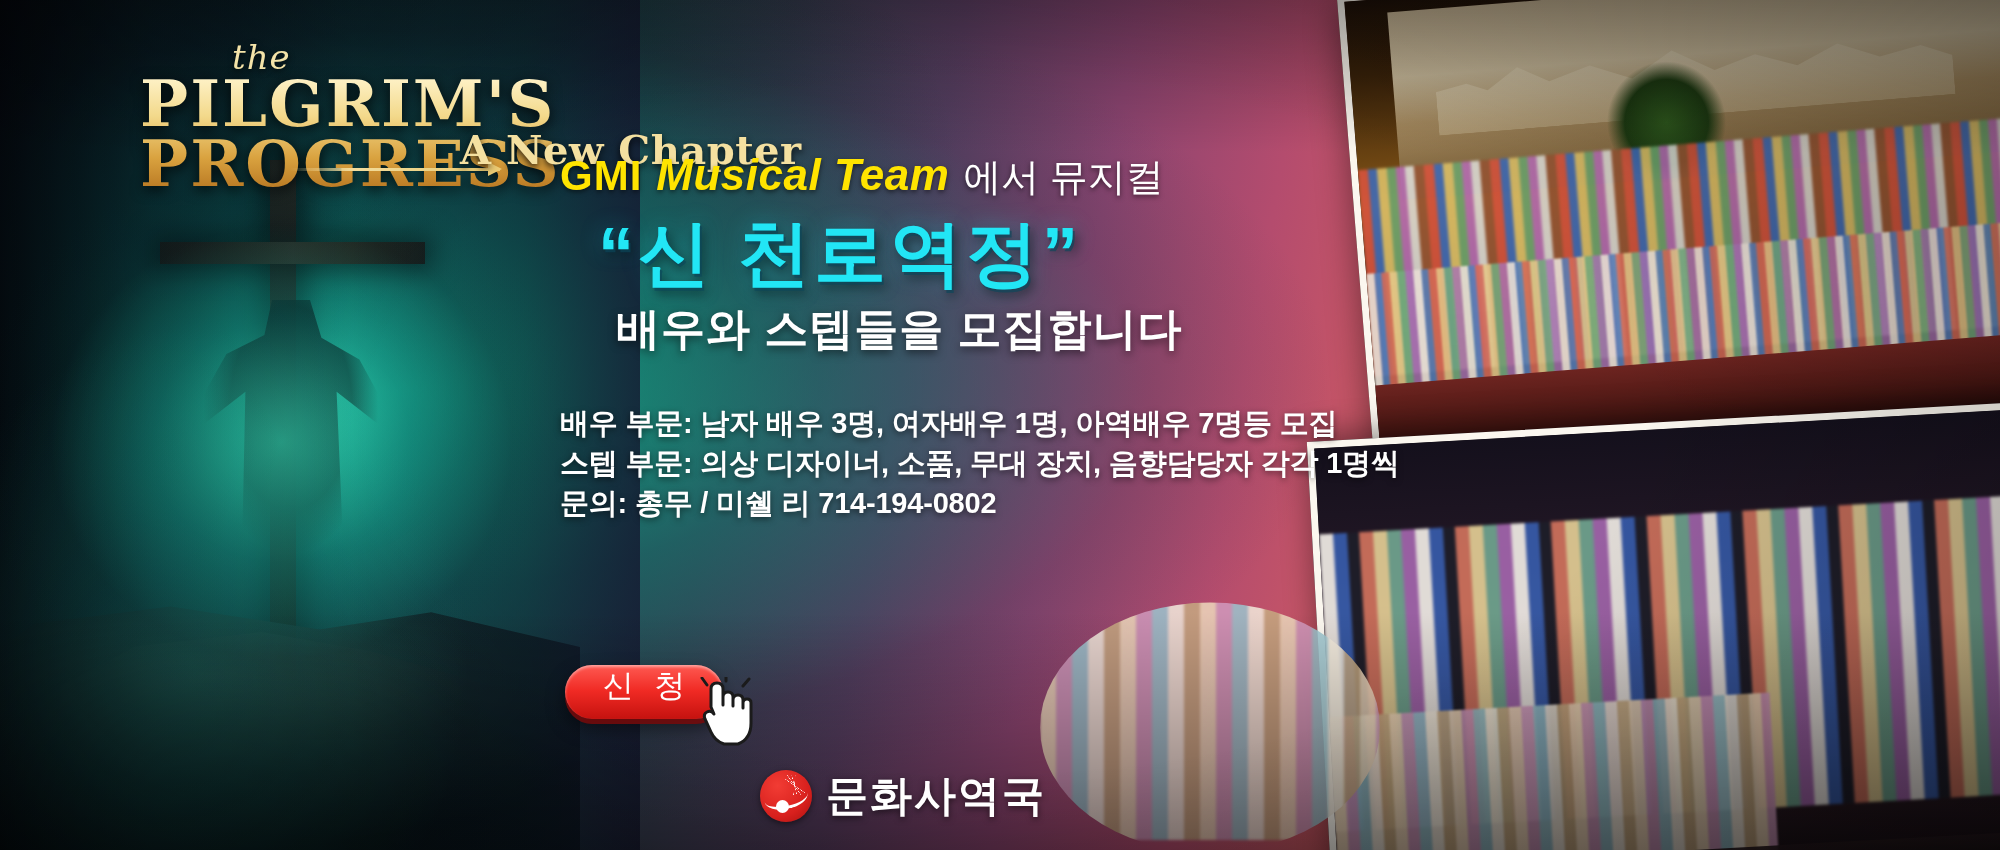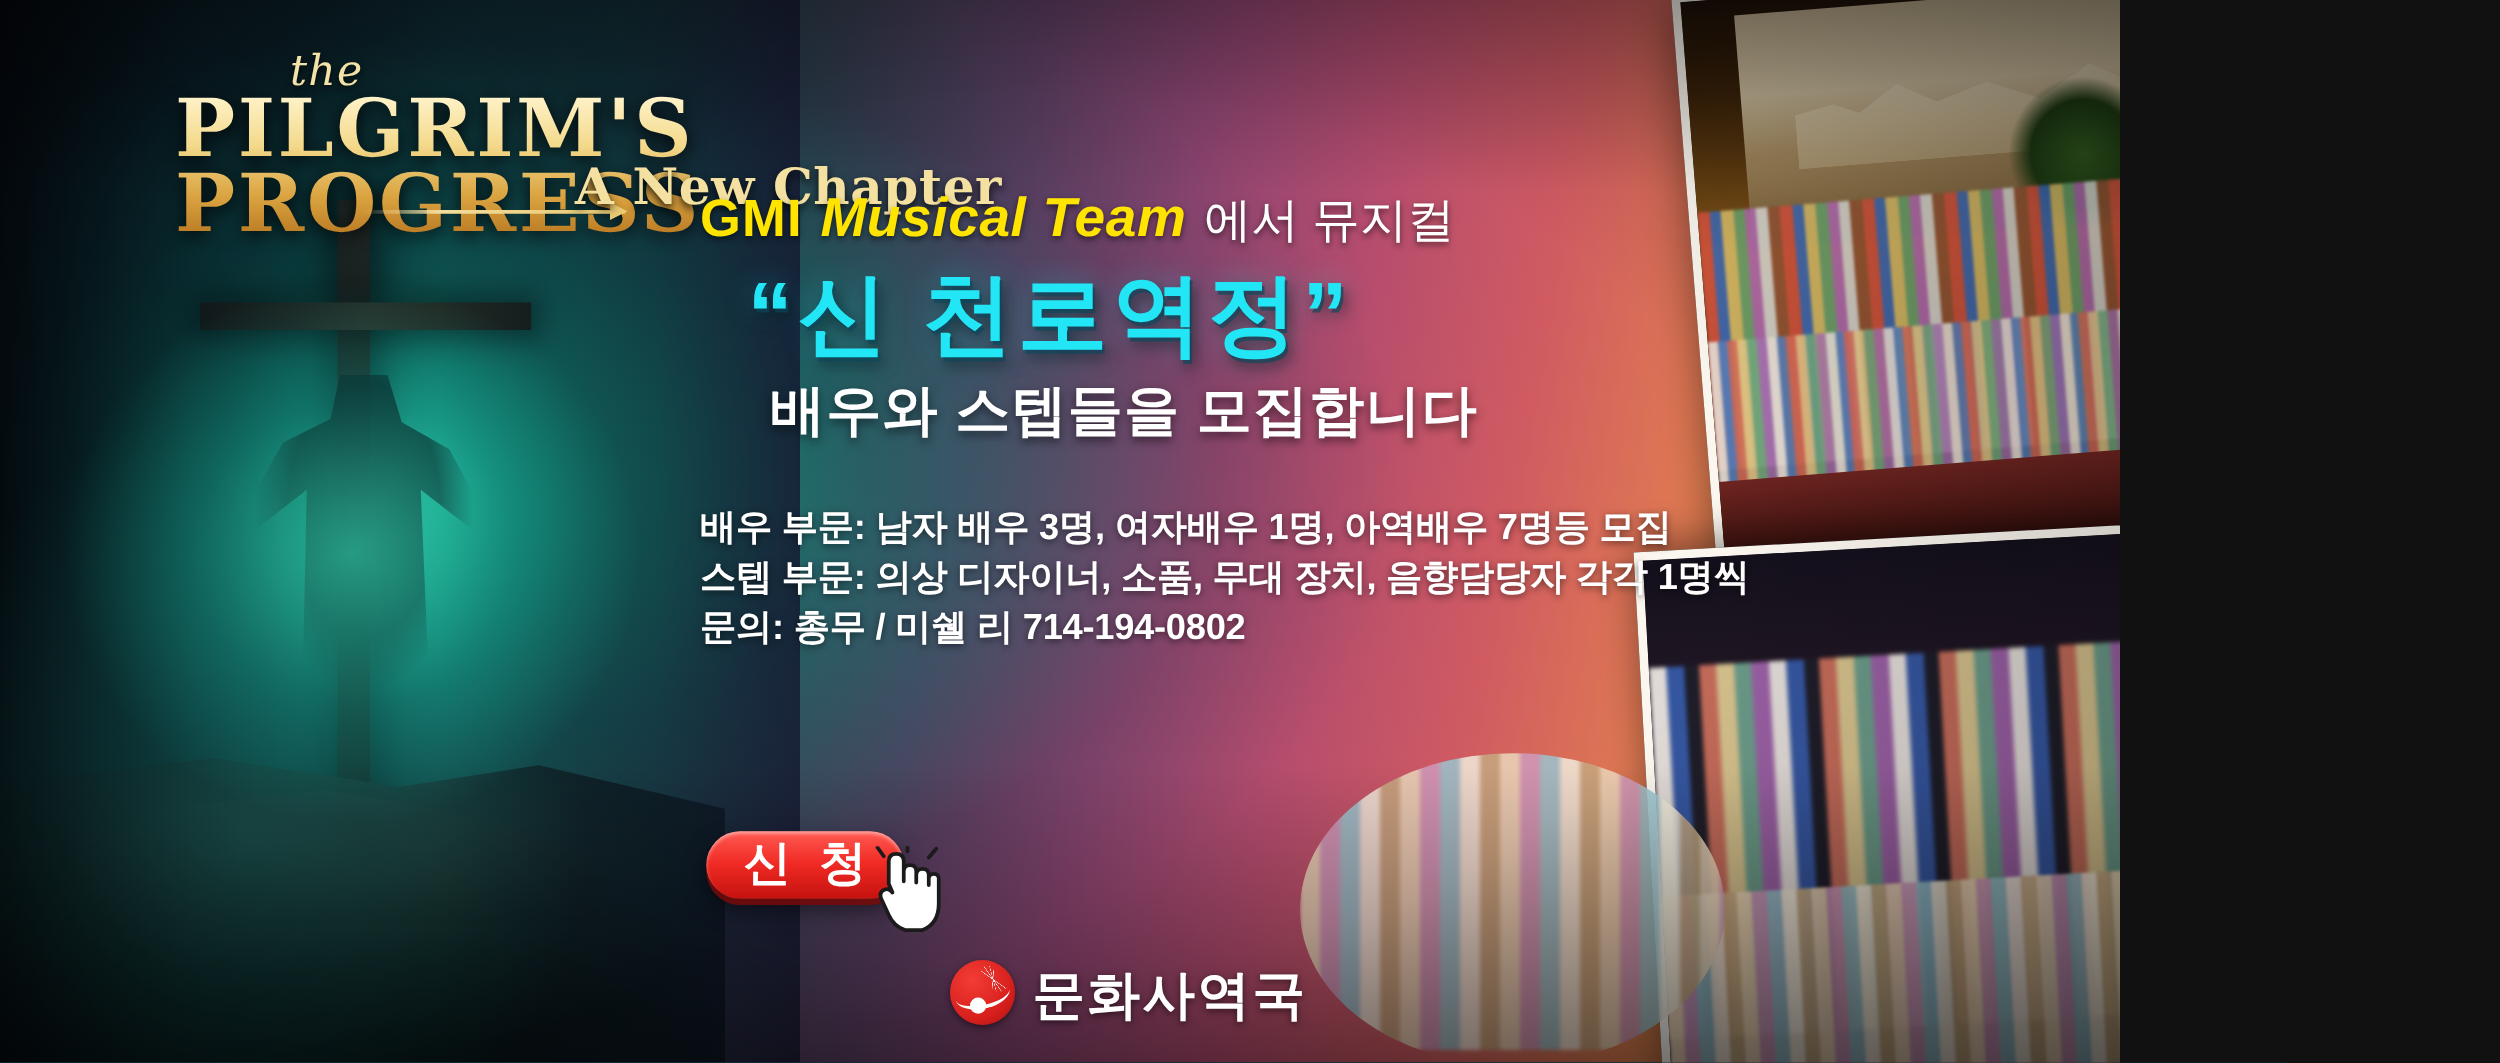--- a/index.html
+++ b/index.html
@@ -3,25 +3,25 @@
 <meta charset="utf-8">
 <title>GMI Musical Team Recruitment Banner</title>
 <style>
   html, body {
     margin: 0;
     padding: 0;
     background: #111;
   }
   #banner {
     position: relative;
-    width: 1696px;
+    width: 2000px;
     height: 850px;
     overflow: hidden;
     font-family: "Liberation Sans", "DejaVu Sans", sans-serif;
-    background: #0c4a6e;
+    background: #404040;
   }
 
   
   .bg-base {
     position: absolute;
     inset: 0;
     background:
       radial-gradient(ellipse 55% 62% at 20% 46%, rgba(20,190,150,0.85) 0%, rgba(14,120,110,0.55) 38%, rgba(10,50,60,0.15) 68%, rgba(0,0,0,0) 85%),
       radial-gradient(ellipse 40% 50% at 8% 20%, rgba(10,60,70,0.8) 0%, rgba(5,20,30,0.2) 70%, rgba(0,0,0,0) 100%),
       linear-gradient(100deg,
@@ -392,38 +392,39 @@
     width: 158px; height: 54px;
     border: none;
     border-radius: 28px;
     background: linear-gradient(to bottom, #ff5a52 0%, #f02a24 48%, #c5120f 100%);
     box-shadow:
       0 5px 0 rgba(120,10,10,0.85),
       0 9px 18px rgba(0,0,0,0.5),
       inset 0 2px 3px rgba(255,255,255,0.45);
     color: #ffffff;
     font-family: "Liberation Sans", sans-serif;
-    font-weight: bold;
-    font-size: 38px;
+    font-weight: normal;
+    font-size: 31px;
     letter-spacing: 6px;
     cursor: pointer;
     padding: 0 0 16px 6px;
   }
   .cursor-hand {
     position: absolute;
     left: 128px; top: 12px;
     width: 64px; height: 74px;
     pointer-events: none;
   }
 
   
   .org-logo {
     position: absolute;
     left: 760px; top: 768px;
     display: flex;
+    align-items: center;
     gap: 14px;
   }
   .org-mark {
     position: relative;
     width: 52px; height: 52px;
     border-radius: 50%;
     background: radial-gradient(circle at 34% 30%, #f23c34, #d8201d 62%, #a8110f 100%);
     box-shadow: 0 2px 6px rgba(0,0,0,0.5);
     overflow: hidden;
   }

